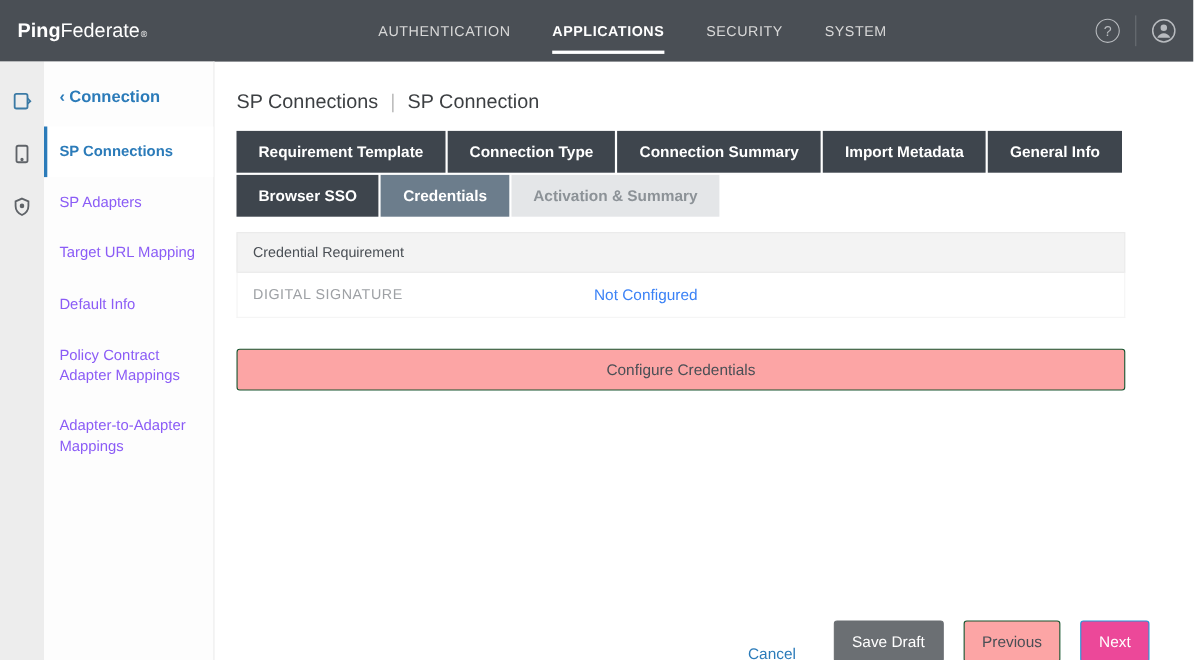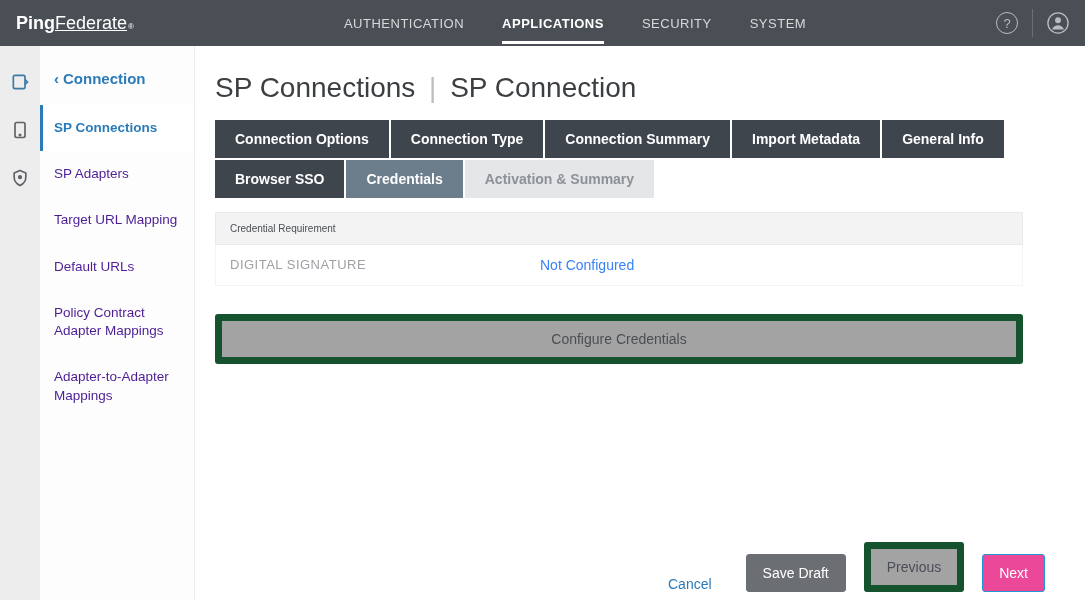--- a/index.html
+++ b/index.html
@@ -1,57 +1,57 @@
 <!DOCTYPE html>
 <html><head>
 <meta charset="utf-8">
 <style>
   * { box-sizing: border-box; margin: 0; padding: 0; }
   body { font-family: Arial, Helvetica, sans-serif; font-size: 14px; color: #4a4a4a; background: #fff; width: 1085px; height: 600px; overflow: hidden; }
 
-  .topbar { height: 46px; background: #4A4F55; display: flex; align-items: center; color: #fff; padding: 0 16px; }
+  .topbar { height: 56px; background: #4A4F55; display: flex; align-items: center; color: #fff; padding: 0 16px; }
   .brand-logo { font-size: 18px; font-weight: 400; color: #fff; display: flex; align-items: baseline; }
   .brand-ping { font-weight: 600; }
-  .brand-fed { font-weight: 300; text-decoration: underline; }
+  .brand-fed { font-weight: 300; }
   .brand-reg { font-size: 8px; vertical-align: top; line-height:1; margin-left:1px;}
   .topnav { display: flex; margin-left: 210px; gap: 38px; }
   .topnav-item { font-size: 13px; letter-spacing: 0.5px; color: #d8d8d8; padding: 14px 0 10px; cursor: pointer; }
   .topnav-item.active { color: #fff; border-bottom: 3px solid #fff; font-weight:600; }
   .topbar-right { margin-left: auto; display: flex; align-items: center; gap: 14px; }
   .divider-v { width:1px; height: 28px; background: #6a6f74; }
   .icon-circle { width: 22px; height: 22px; border: 1.5px solid #b8bbbf; border-radius: 50%; display:flex; align-items:center; justify-content:center; color:#b8bbbf; font-size:13px; cursor:pointer;}
   .icon-user { width:22px; height:22px; color:#b8bbbf; cursor:pointer; }
 
   .main { display: flex; height: calc(600px - 46px); }
   .iconrail { width: 40px; background: #ededed; padding-top: 26px; display:flex; flex-direction:column; align-items:center; gap: 28px; }
   .rail-icon { width: 20px; height: 20px; color: #3b7aa5; cursor:pointer; }
   .rail-icon.muted { color: #5f6368; }
 
   .sidebar { width: 155px; background: #fdfdfd; border-right: 1px solid #ececec; padding-top: 24px; }
   .sidebar-title { color: #2b7bb9; font-size: 15px; font-weight:600; padding: 0 14px 18px; display:flex; align-items:center; gap:4px; cursor:pointer;}
   .sidebar-title .chev { color:#2b7bb9; font-size:15px; }
-  .side-item { padding: 14px 14px; font-size: 13.5px; color: #4c1d95; cursor:pointer; line-height:1.35; }
+  .side-item { padding: 14px 14px; font-size: 13.5px; color: #8b5cf6; cursor:pointer; line-height:1.35; }
   .side-item.active { color: #2b7bb9; font-weight:600; border-left: 3px solid #2b7bb9; padding-left:11px; background:#fff;}
 
   .content { flex:1; padding: 26px 62px 20px 20px; position:relative; display:flex; flex-direction:column;}
-  .page-title { font-size: 28px; color:#3c3f42; font-weight:400; margin-bottom: 16px; }
+  .page-title { font-size: 18px; color:#3c3f42; font-weight:400; margin-bottom: 16px; }
   .page-title .sep { color:#bdbdbd; margin:0 6px; font-weight:300;}
 
   .tabs { display:flex; flex-wrap:wrap; gap: 2px; margin-bottom: 14px;}
   .tab { background:#3e454d; color:#fff; padding: 11px 20px; font-size:14px; font-weight:600; cursor:pointer; white-space:nowrap;}
   .tab.current { background:#6c7d8c; color:#fff; }
   .tab.disabled { background:#e4e6e8; color:#8c9297; cursor:default; }
 
   .desc { font-size: 14px; color:#55595c; margin: 10px 0 14px; }
-  .cred-header { background:#f3f3f3; padding: 10px 14px; font-size:10px; color:#4a4f55; border:1px solid #eaeaea;}
+  .cred-header { background:#f3f3f3; padding: 10px 14px; font-size:13px; color:#4a4f55; border:1px solid #eaeaea;}
   .cred-row { display:flex; padding: 12px 14px; font-size:14px; border:1px solid #f4f4f4; border-top:none;}
   .cred-label { flex:0 0 310px; color:#9ea1a5; letter-spacing:0.5px; font-size:13px;}
   .cred-value { color:#3b82f6; }
 
-  .btn { border:7px solid #14532d; background:#a3a3a3; color:#4a4f55; padding: 10px 16px; font-size:14px; border-radius:3px; cursor:pointer; font-family:inherit;}
+  .btn { border:1px solid #14532d; background:#fca5a5; color:#4a4f55; padding: 10px 16px; font-size:14px; border-radius:3px; cursor:pointer; font-family:inherit;}
   .btn-config { margin-top: 28px; }
 
   .footer-actions { position:absolute; bottom: 8px; right: 40px; display:flex; align-items:flex-end; gap: 18px;}
   .link-cancel { color:#2b7bb9; cursor:pointer; font-size:14px; margin-right: 16px;}
   .btn-grey { background:#6b6f73; color:#fff; border:1px solid #6b6f73;}
   .btn-primary { background:#ec4899; color:#fff; border:1px solid #2196d6;}
 </style>
 </head>
 <body>
 
@@ -98,34 +98,34 @@
   </div>
 
   <div class="sidebar">
     <div class="sidebar-title">
       <span class="chev">‹</span>
       <span>Connection</span>
     </div>
     <div class="side-item active">SP Connections</div>
     <div class="side-item">SP Adapters</div>
     <div class="side-item">Target URL Mapping</div>
-    <div class="side-item">Default URLs</div>
+    <div class="side-item">Default Info</div>
     <div class="side-item">Policy Contract Adapter Mappings</div>
     <div class="side-item">Adapter-to-Adapter Mappings</div>
   </div>
 
   <div class="content">
     <h1 class="page-title">
       <span>SP Connections</span>
       <span class="sep">|</span>
       <span>SP Connection</span>
     </h1>
 
     <div class="tabs">
-      <div class="tab">Connection Options</div>
+      <div class="tab">Requirement Template</div>
       <div class="tab">Connection Type</div>
       <div class="tab">Connection Summary</div>
       <div class="tab">Import Metadata</div>
       <div class="tab">General Info</div>
       <div class="tab">Browser SSO</div>
       <div class="tab current">Credentials</div>
       <div class="tab disabled">Activation &amp; Summary</div>
     </div>
 
 

